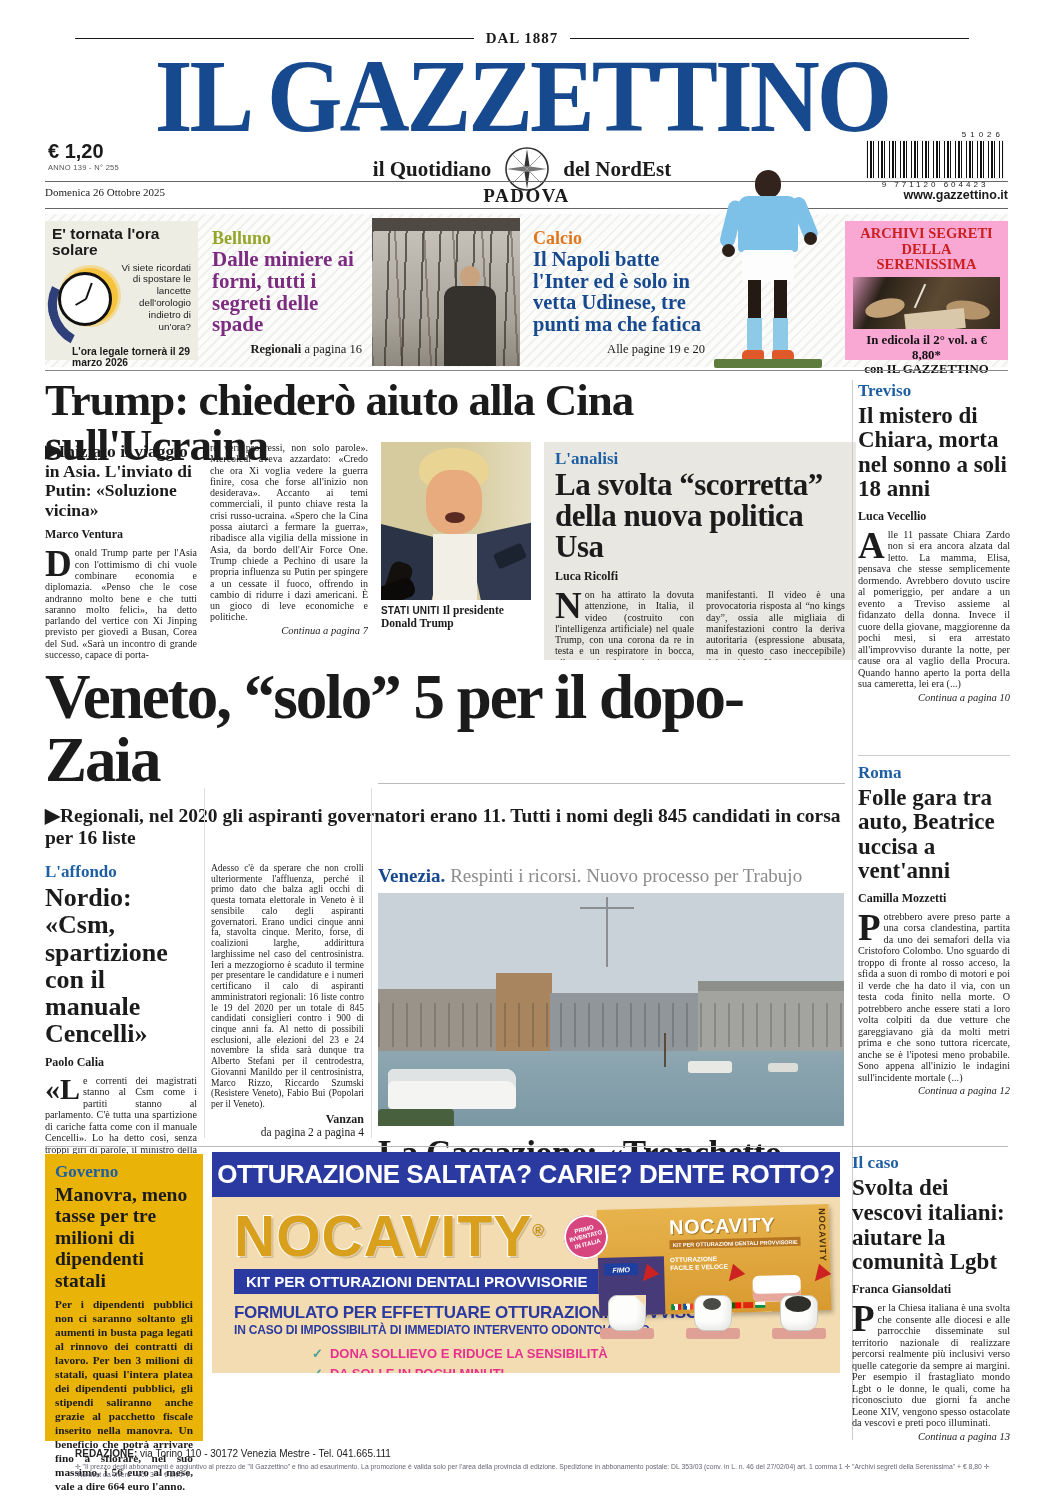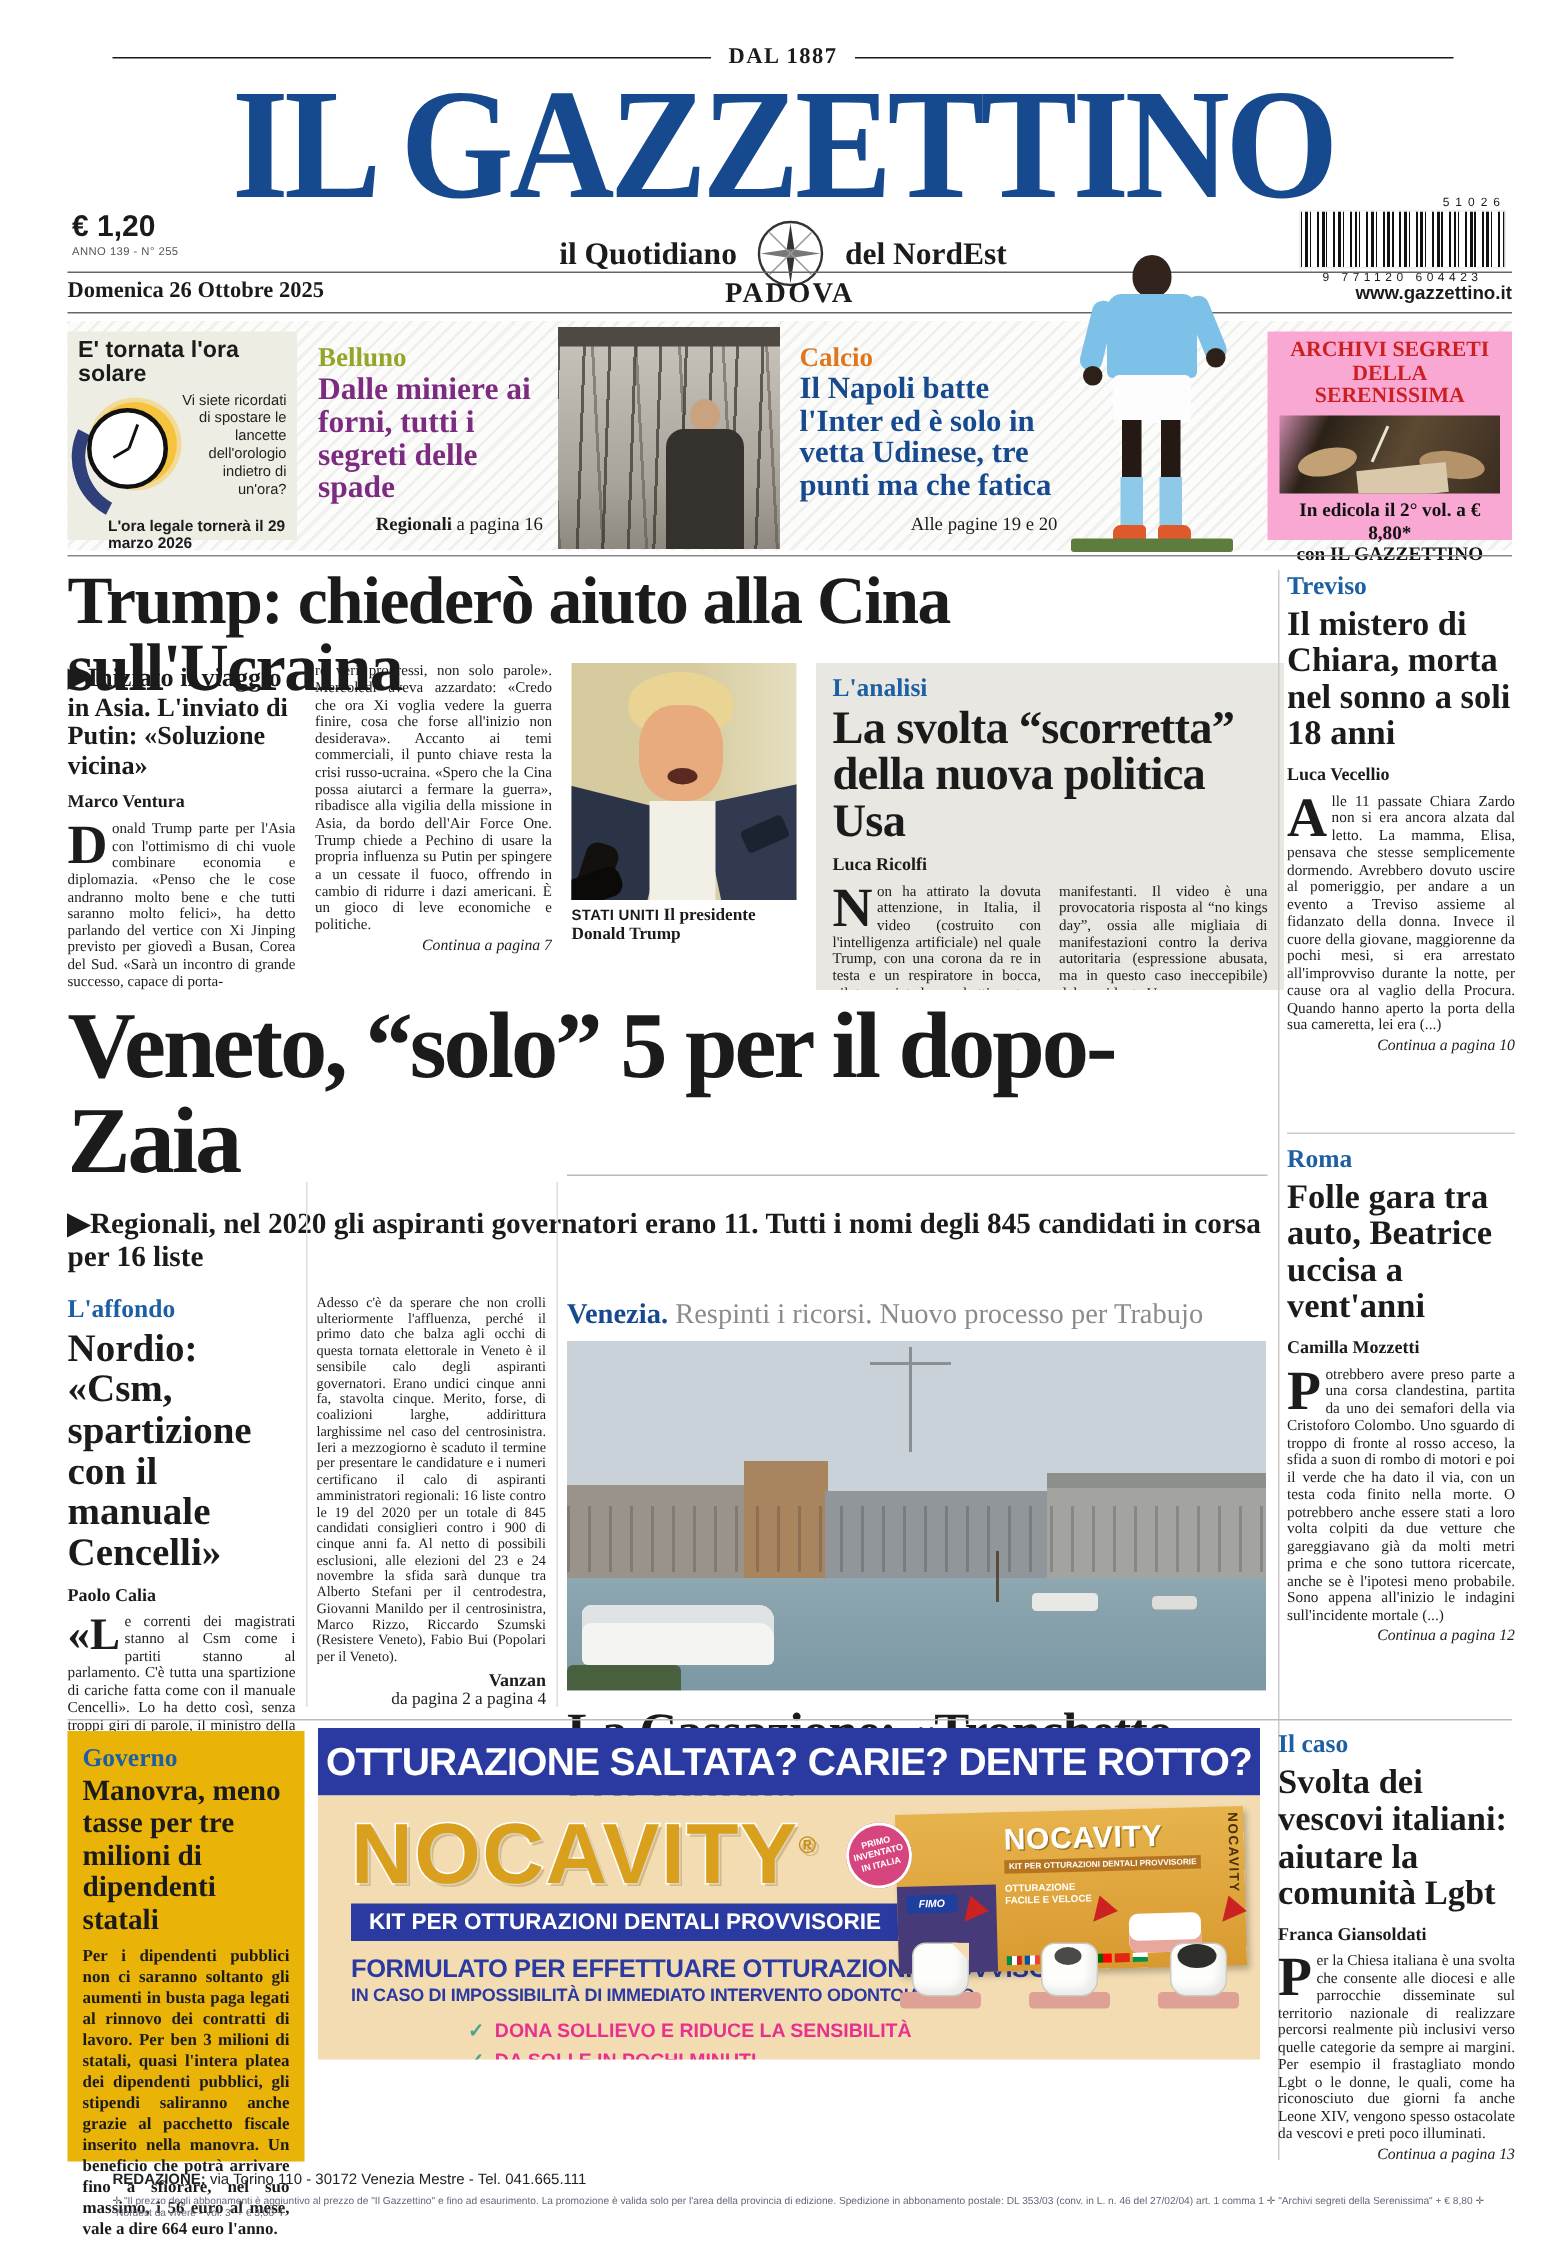--- a/index.html
+++ b/index.html
@@ -22,21 +22,21 @@
   .barcode{position:absolute;right:40px;top:130px;width:138px;text-align:center;}
   .barcode-top{font-family:"Liberation Sans",sans-serif;font-size:8px;letter-spacing:4px;text-align:right;margin-bottom:1px;}
   .barcode-stripes{height:37px;background:
      repeating-linear-gradient(90deg,#111 0 1px,#fff 1px 3px,#111 3px 5px,#fff 5px 6px,#111 6px 7px,#fff 7px 11px);
      border:1px solid #eee;}
   .barcode-num{font-family:"Liberation Sans",sans-serif;font-size:8px;letter-spacing:3px;margin-top:1px;}
   .rule{position:absolute;left:45px;right:36px;border-top:1px solid #666;}
   .rule-a{top:181px;}.rule-b{top:208px;}.rule-c{top:370px;border-top-color:#888;}
   .rule-d{top:1146px;border-top-color:#bbb;}
   .daterow{position:absolute;top:184px;left:45px;right:36px;height:22px;}
-  .daterow .date{position:absolute;left:0;top:2px;font-weight:bold;font-size:15px;}
+  .daterow .date{position:absolute;left:0;top:2px;font-weight:normal;font-size:11px;}
   .daterow .edition{position:absolute;left:0;right:0;text-align:center;top:1px;font-weight:bold;font-size:19px;letter-spacing:1.5px;}
   .daterow .website{position:absolute;right:0;top:4px;font-family:"Liberation Sans",sans-serif;font-weight:bold;font-size:12.5px;color:#1b1b1b;text-decoration:none;}
 
   
   .topstrip-bg{position:absolute;top:214px;left:45px;right:36px;height:153px;
     background:repeating-linear-gradient(135deg,#f0f0ee 0 2px,#fcfcfb 2px 7px);}
   .clockbox{position:absolute;left:45px;top:221px;width:153px;height:139px;background:#eeede3;padding:5px 7px;box-sizing:border-box;}
   .clockbox h3{margin:0;font-family:"Liberation Sans",sans-serif;font-size:15.5px;line-height:1.05;}
   .clockbox .crow{display:flex;margin-top:3px;}
   .clock-art{position:relative;width:66px;height:82px;flex:none;}

